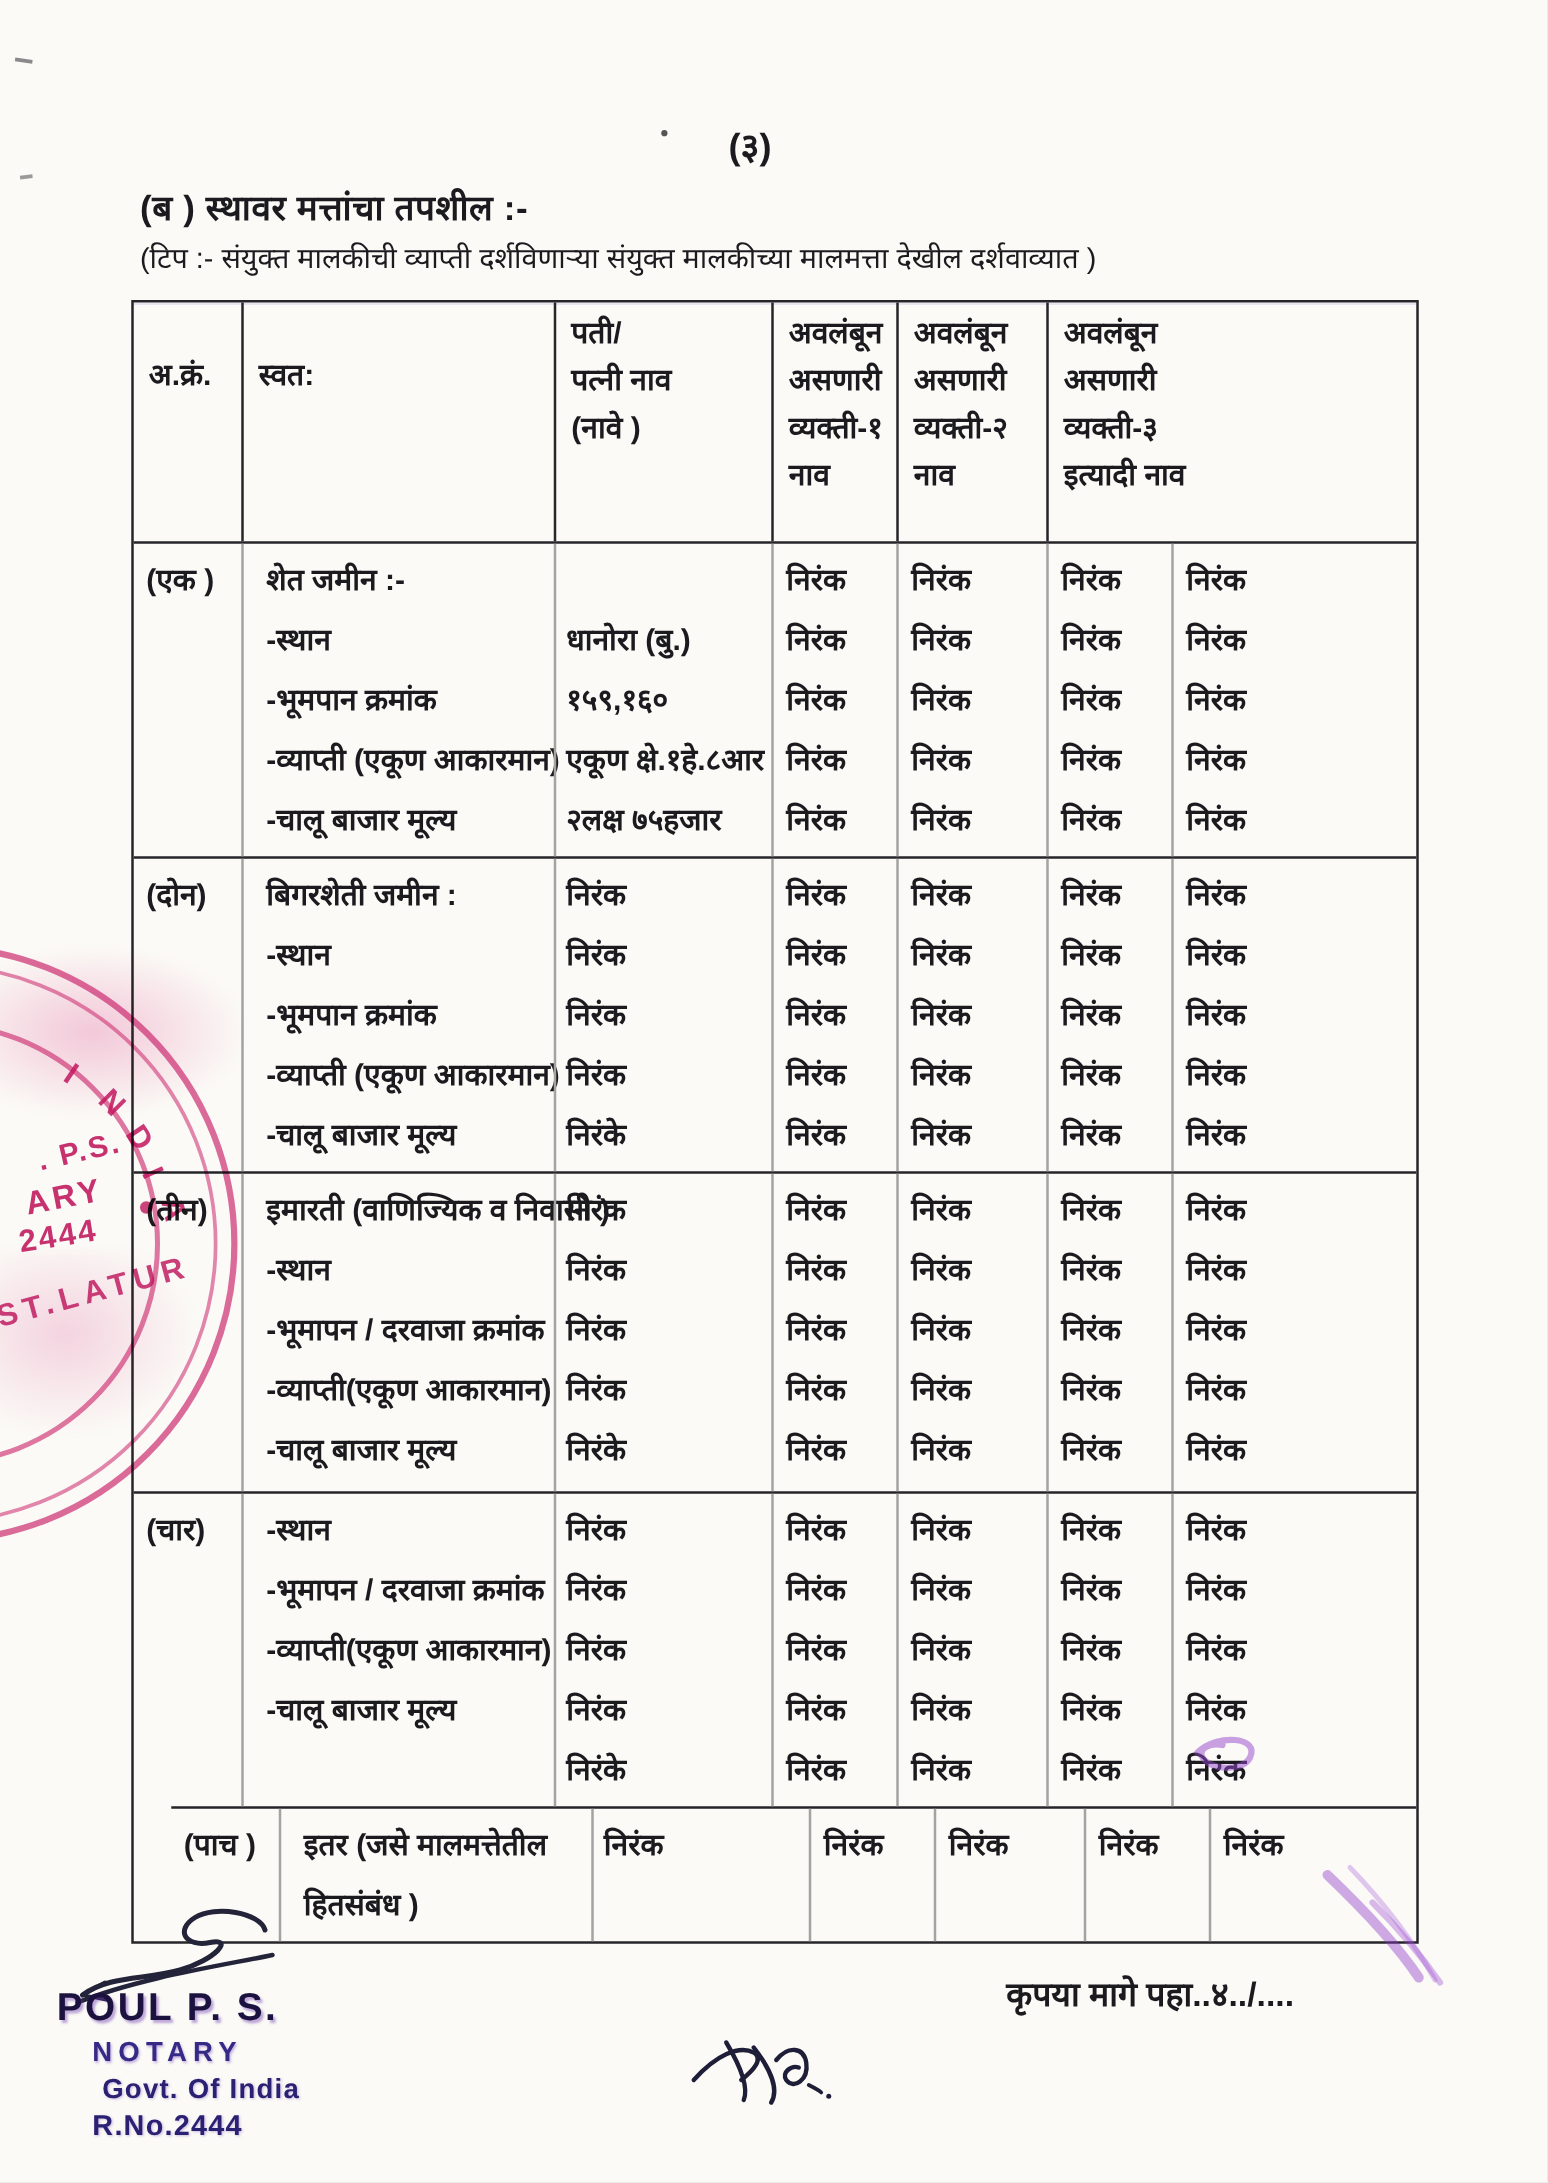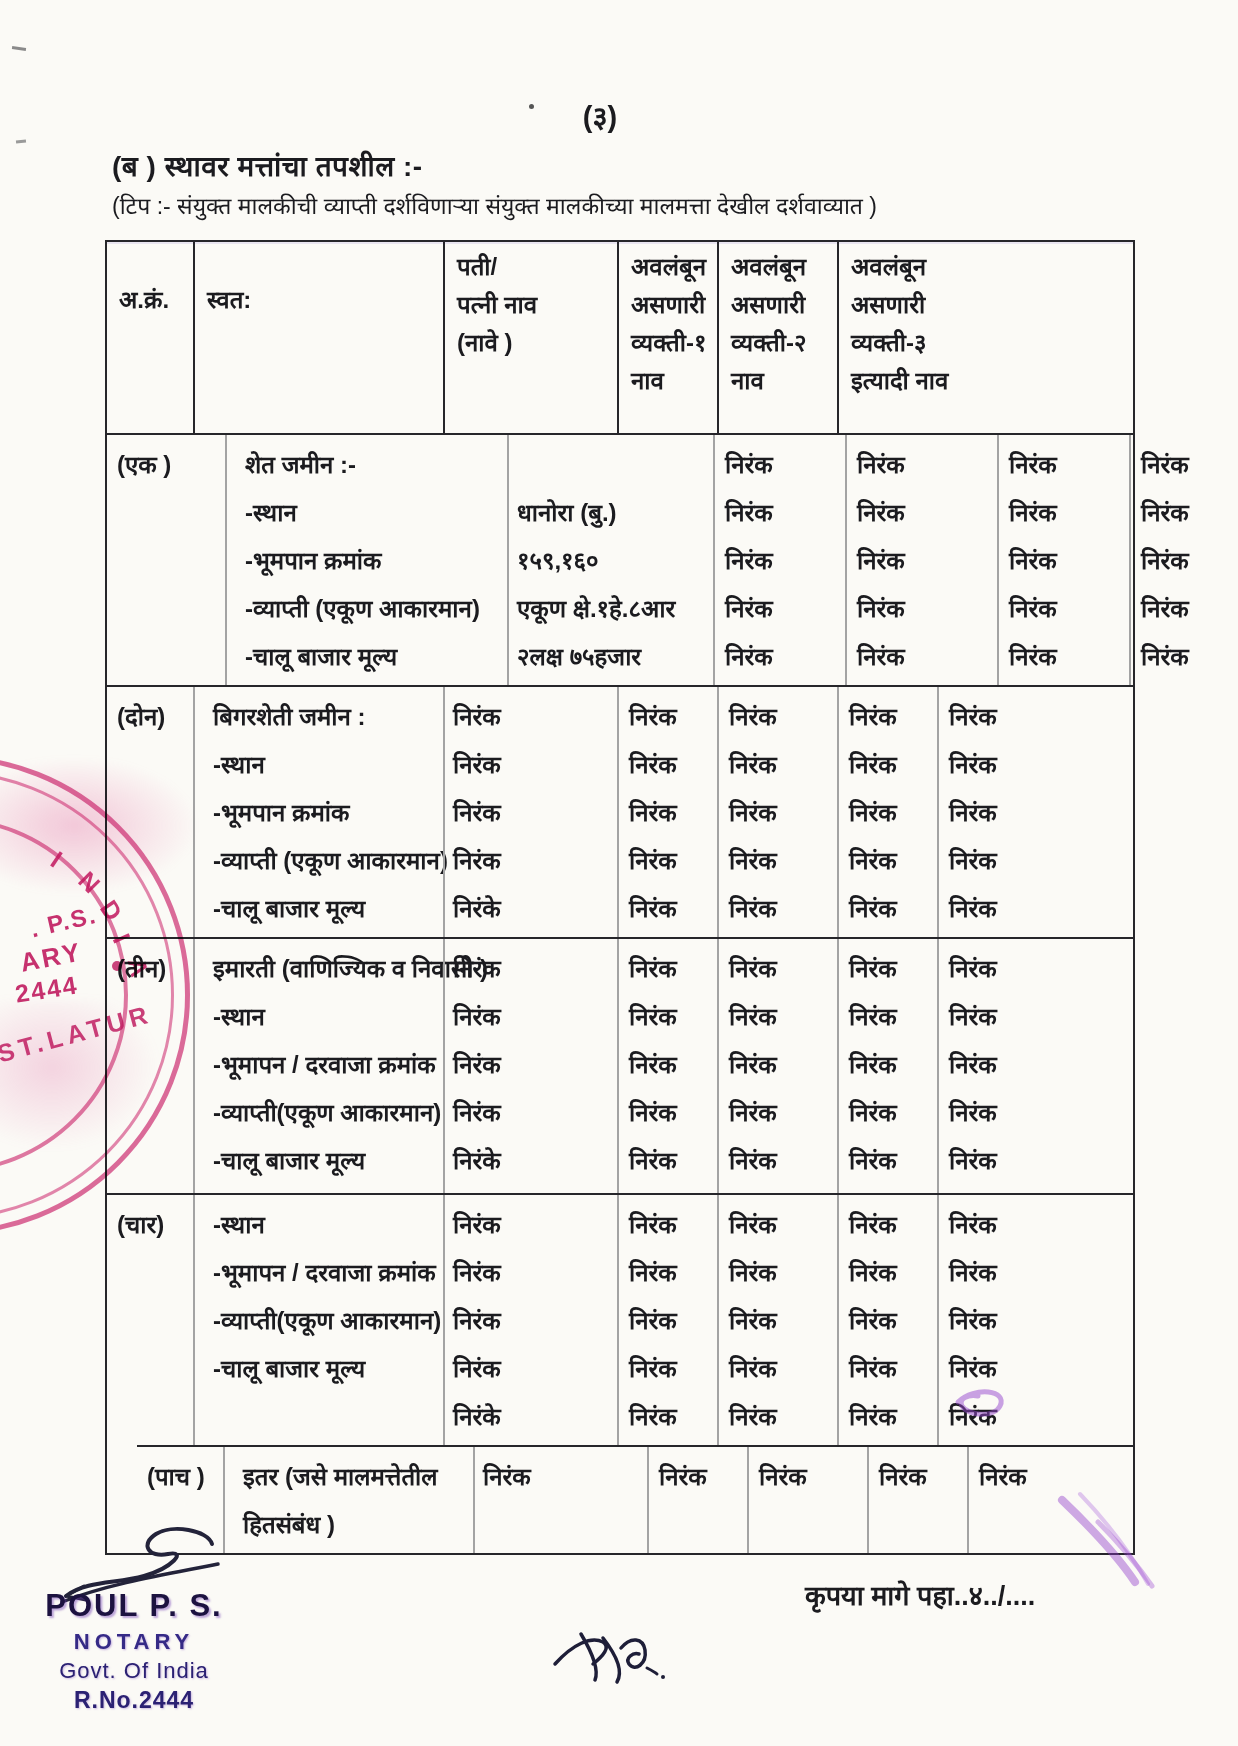--- a/index.html
+++ b/index.html
@@ -16,21 +16,21 @@
   
   .ptable{position:absolute;left:105px;top:240px;width:1030px;border:2px solid #26262a;
     box-sizing:border-box;box-shadow:inset 0 2px 0 rgba(110,80,200,.12);}
   .tgrid{display:grid;grid-template-columns:86px 250px 174px 100px 120px 100px 196px;}
   .thead{min-height:191px;}
   .hcell{border-left:2px solid #26262a;padding:40px 4px 0 12px;font-size:24px;font-weight:600;box-sizing:border-box;}
   .hcell:first-child{border-left:none;}
   .hcell.multi{padding-top:6px;line-height:38px;}
   .hline{white-space:nowrap;}
   .trow{border-top:2px solid #26262a;}
-  .trow:nth-child(1){min-height:250px;gap:32px;}
+  .trow:nth-child(1){min-height:250px;}
   .trow:nth-child(2){min-height:248px;}
   .trow:nth-child(3){min-height:254px;}
   .trow:nth-child(4){min-height:248px;}
   .trow:nth-child(5){min-height:98px;margin-left:30px;}
   .tcell{border-left:2px solid #a3a3a3;padding:6px 4px 4px 10px;font-size:24px;font-weight:600;
     line-height:48px;box-sizing:border-box;}
   .tcell:first-child{border-left:none;}
   .c-desc{padding-left:18px;}
   .c-self{padding-left:8px;}
   .tline{white-space:nowrap;}
@@ -55,22 +55,22 @@
   .s-dot{position:absolute;left:112px;top:961px;width:10px;height:10px;border-radius:50%;
     background:rgba(193,22,95,.8);}
   .s-bottom{position:absolute;left:-2px;top:1040px;transform:rotate(-15deg);transform-origin:0 50%;
     font-size:25px;font-weight:800;letter-spacing:5px;color:rgba(193,22,95,.82);white-space:nowrap;}
   
   .notary{position:absolute;left:28px;top:1588px;width:212px;text-align:center;}
   .n1{font-size:31px;font-weight:800;letter-spacing:2px;color:#1c1240;
     text-shadow:2px 2px 2px rgba(110,60,180,.45);}
   .n2{font-size:22px;font-weight:800;letter-spacing:5px;margin-top:5px;color:#352a86;
     text-shadow:1px 1px 2px rgba(120,70,190,.4);}
-  .n3{font-size:22px;font-weight:400;letter-spacing:1px;margin-top:3px;color:#2b2173;
-    text-shadow:1px 1px 2px rgba(120,70,190,.35);}
+  .n3{font-size:22px;font-weight:700;letter-spacing:1px;margin-top:3px;color:#2b2173;
+    text-shadow:1px 1px 2px rgba(120,70,190,.35);text-align:right;}
   .n4{font-size:23px;font-weight:800;letter-spacing:1px;margin-top:3px;color:#2b2173;
     text-shadow:1px 1px 2px rgba(120,70,190,.35);}
   .see-note{position:absolute;left:805px;top:1576px;font-size:27px;font-weight:700;white-space:nowrap;}
   .sig-left{position:absolute;left:52px;top:1524px;}
   .sig-center{position:absolute;left:545px;top:1620px;}
   .purple-marks{position:absolute;left:930px;top:1372px;}
   
   .dash1{position:absolute;left:12px;top:47px;width:14px;height:3px;background:#8a8a8a;transform:rotate(8deg);}
   .dash2{position:absolute;left:16px;top:140px;width:10px;height:3px;background:#9a9a9a;transform:rotate(-6deg);}
   .dot1{position:absolute;left:529px;top:104px;width:5px;height:5px;border-radius:50%;background:#555;}

